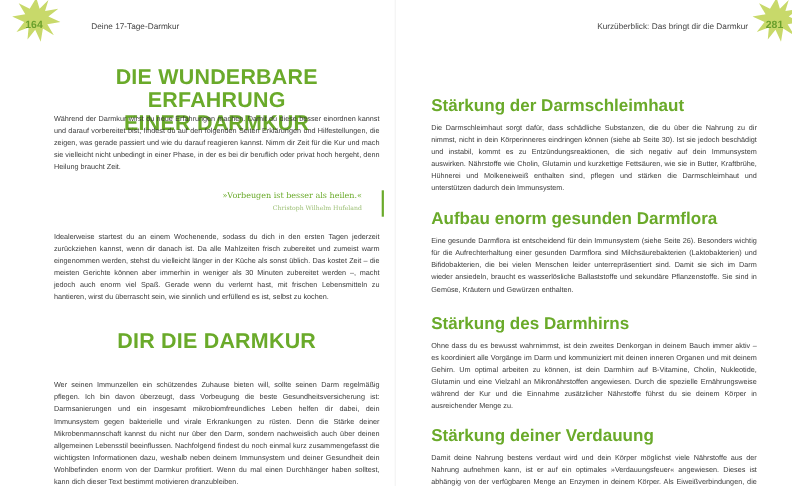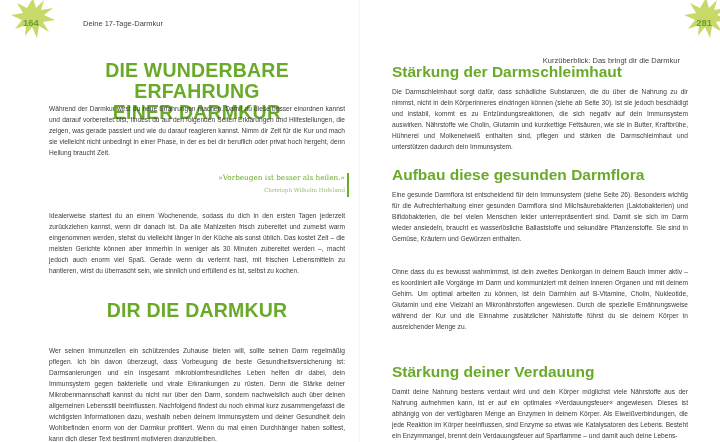--- a/index.html
+++ b/index.html
@@ -15,33 +15,33 @@
     .splash { position: absolute; width: 44px; height: 44px; }
     .splash svg { width: 100%; height: 100%; display: block; }
     .splash-left { left: -6px; top: -4px; }
     .splash-right { right: -8px; top: -4px; }
     .page-num { position: absolute; font-size: 9.5px; font-weight: bold; color: #6aa02c; }
     .page-num-left { left: 6px; top: 17px; }
     .page-num-right { right: 8px; top: 17px; }
 
     .running-head { position: absolute; top: 19px; font-size: 7.5px; color: #444; padding-left: 34px; }
     .running-head-left { left: 32px; }
-    .running-head-right { right: 40px; margin-top: 37px; }
+    .running-head-right { right: 40px; }
 
     .col { position: absolute; }
     .col-left { left: 32px; width: 296px; }
-    .col-right { left: 392px; width: 296px; }
+    .col-right { left: 392px; width: 296px; margin-top: 25px; }
 
     .h1 { font-weight: bold; color: #6aaa2a; text-align: center; font-size: 19.5px; line-height: 21px; letter-spacing: 0.2px; text-transform: uppercase; }
     .h2 { font-weight: bold; color: #6aaa2a; font-size: 15.5px; line-height: 18px; }
 
     .body { font-size: 6.6px; line-height: 11px; color: #3c3c3c; text-align: justify; }
     .body p { margin: 0; }
 
-    .quote-block { position: absolute; left: 182px; top: 172px; width: 150px; text-align: right; padding-right: 4px; }
+    .quote-block { position: absolute; left: 182px; top: 172px; width: 150px; text-align: right; padding-right: 20px; }
     .quote-bar { position: absolute; right: 0; top: 1px; width: 2.5px; height: 24px; background: #6aaa2a; }
     .quote-text { font-family: "DejaVu Serif", serif; font-size: 7.3px; color: #6aaa2a; line-height: 11px; }
     .quote-author { font-family: "DejaVu Serif", serif; font-size: 5.6px; color: #9abe72; line-height: 10px; margin-top: 2px; }
   </style>
 </head>
 <body>
 
 <div class="page page-left">
   <div class="splash splash-left">
     <svg viewBox="0 0 44 44">
@@ -90,24 +90,25 @@
   <div class="page-num page-num-right">281</div>
   <div class="running-head running-head-right">Kurzüberblick: Das bringt dir die Darmkur</div>
 </div>
 
 <div class="col col-right" style="top:63px;">
   <div class="h2">Stärkung der Darmschleimhaut</div>
   <div class="body" style="margin-top:5px;">Die Darmschleimhaut sorgt dafür, dass schädliche Substanzen, die du über die Nahrung zu dir nimmst, nicht in dein Körperinneres eindringen können (siehe ab Seite 30). Ist sie jedoch beschädigt und instabil, kommt es zu Entzündungsreaktionen, die sich negativ auf dein Immunsystem auswirken. Nährstoffe wie Cholin, Glutamin und kurzkettige Fettsäuren, wie sie in Butter, Kraftbrühe, Hühnerei und Molkeneiweiß enthalten sind, pflegen und stärken die Darmschleimhaut und unterstützen dadurch dein Immunsystem.</div>
 </div>
 
 <div class="col col-right" style="top:166px;">
-  <div class="h2">Aufbau diese gesunden Darmflora</div>
+  <div class="h2">Aufbau enorm gesunden Darmflora</div>
   <div class="body" style="margin-top:5px;">Eine gesunde Darmflora ist entscheidend für dein Immunsystem (siehe Seite 26). Besonders wichtig für die Aufrechterhaltung einer gesunden Darmflora sind Milchsäurebakterien (Laktobakterien) und Bifidobakterien, die bei vielen Menschen leider unterrepräsentiert sind. Damit sie sich im Darm wieder ansiedeln, braucht es wasserlösliche Ballaststoffe und sekundäre Pflanzenstoffe. Sie sind in Gemüse, Kräutern und Gewürzen enthalten.</div>
 </div>
 
 <div class="col col-right" style="top:261px;">
+  <div class="h2">Stärkung des Darmhirns</div>
   <div class="body" style="margin-top:5px;">Ohne dass du es bewusst wahrnimmst, ist dein zweites Denkorgan in deinem Bauch immer aktiv – es koordiniert alle Vorgänge im Darm und kommuniziert mit deinen inneren Organen und mit deinem Gehirn. Um optimal arbeiten zu können, ist dein Darmhirn auf B-Vitamine, Cholin, Nukleotide, Glutamin und eine Vielzahl an Mikronährstoffen angewiesen. Durch die spezielle Ernährungsweise während der Kur und die Einnahme zusätzlicher Nährstoffe führst du sie deinem Körper in ausreichender Menge zu.</div>
 </div>
 
 <div class="col col-right" style="top:363px;">
   <div class="h2">Stärkung deiner Verdauung</div>
   <div class="body" style="margin-top:5px;">Damit deine Nahrung bestens verdaut wird und dein Körper möglichst viele Nährstoffe aus der Nahrung aufnehmen kann, ist er auf ein optimales »Verdauungsfeuer« angewiesen. Dieses ist abhängig von der verfügbaren Menge an Enzymen in deinem Körper. Als Eiweißverbindungen, die jede Reaktion im Körper beeinflussen, sind Enzyme so etwas wie Katalysatoren des Lebens. Besteht ein Enzymmangel, brennt dein Verdauungsfeuer auf Sparflamme – und damit auch deine Lebens-</div>
 </div>
 
 </body></html>

